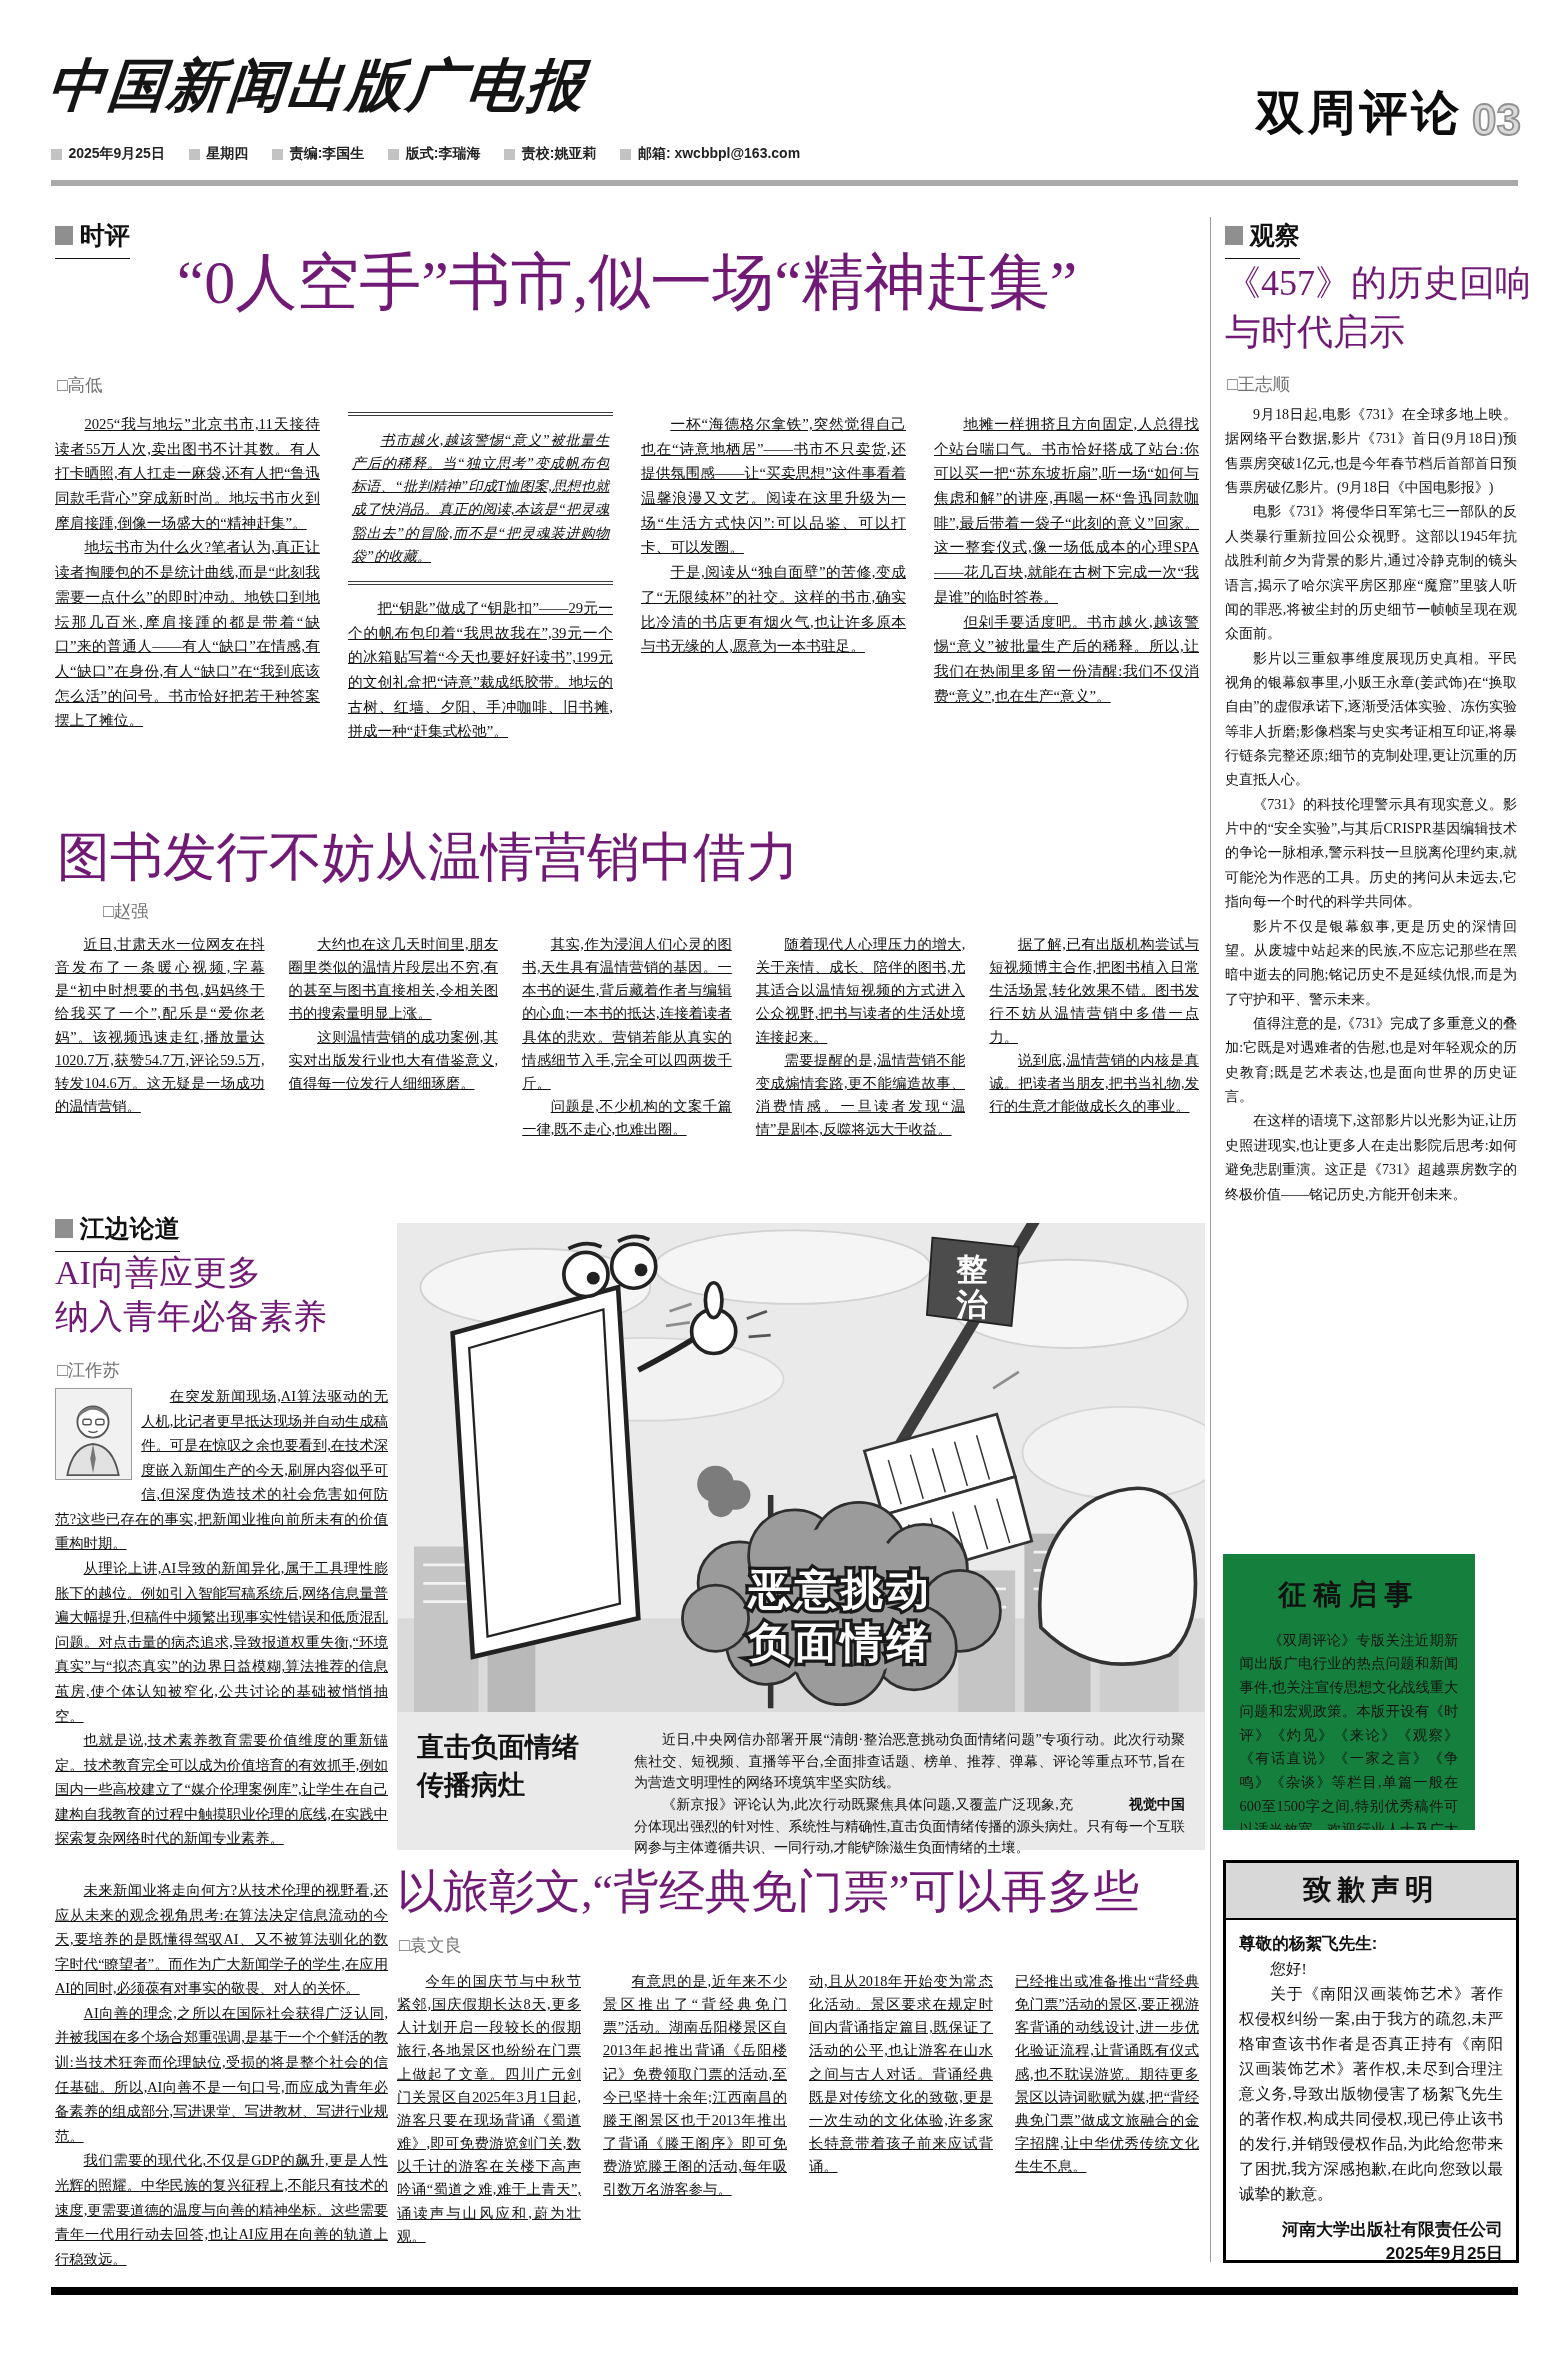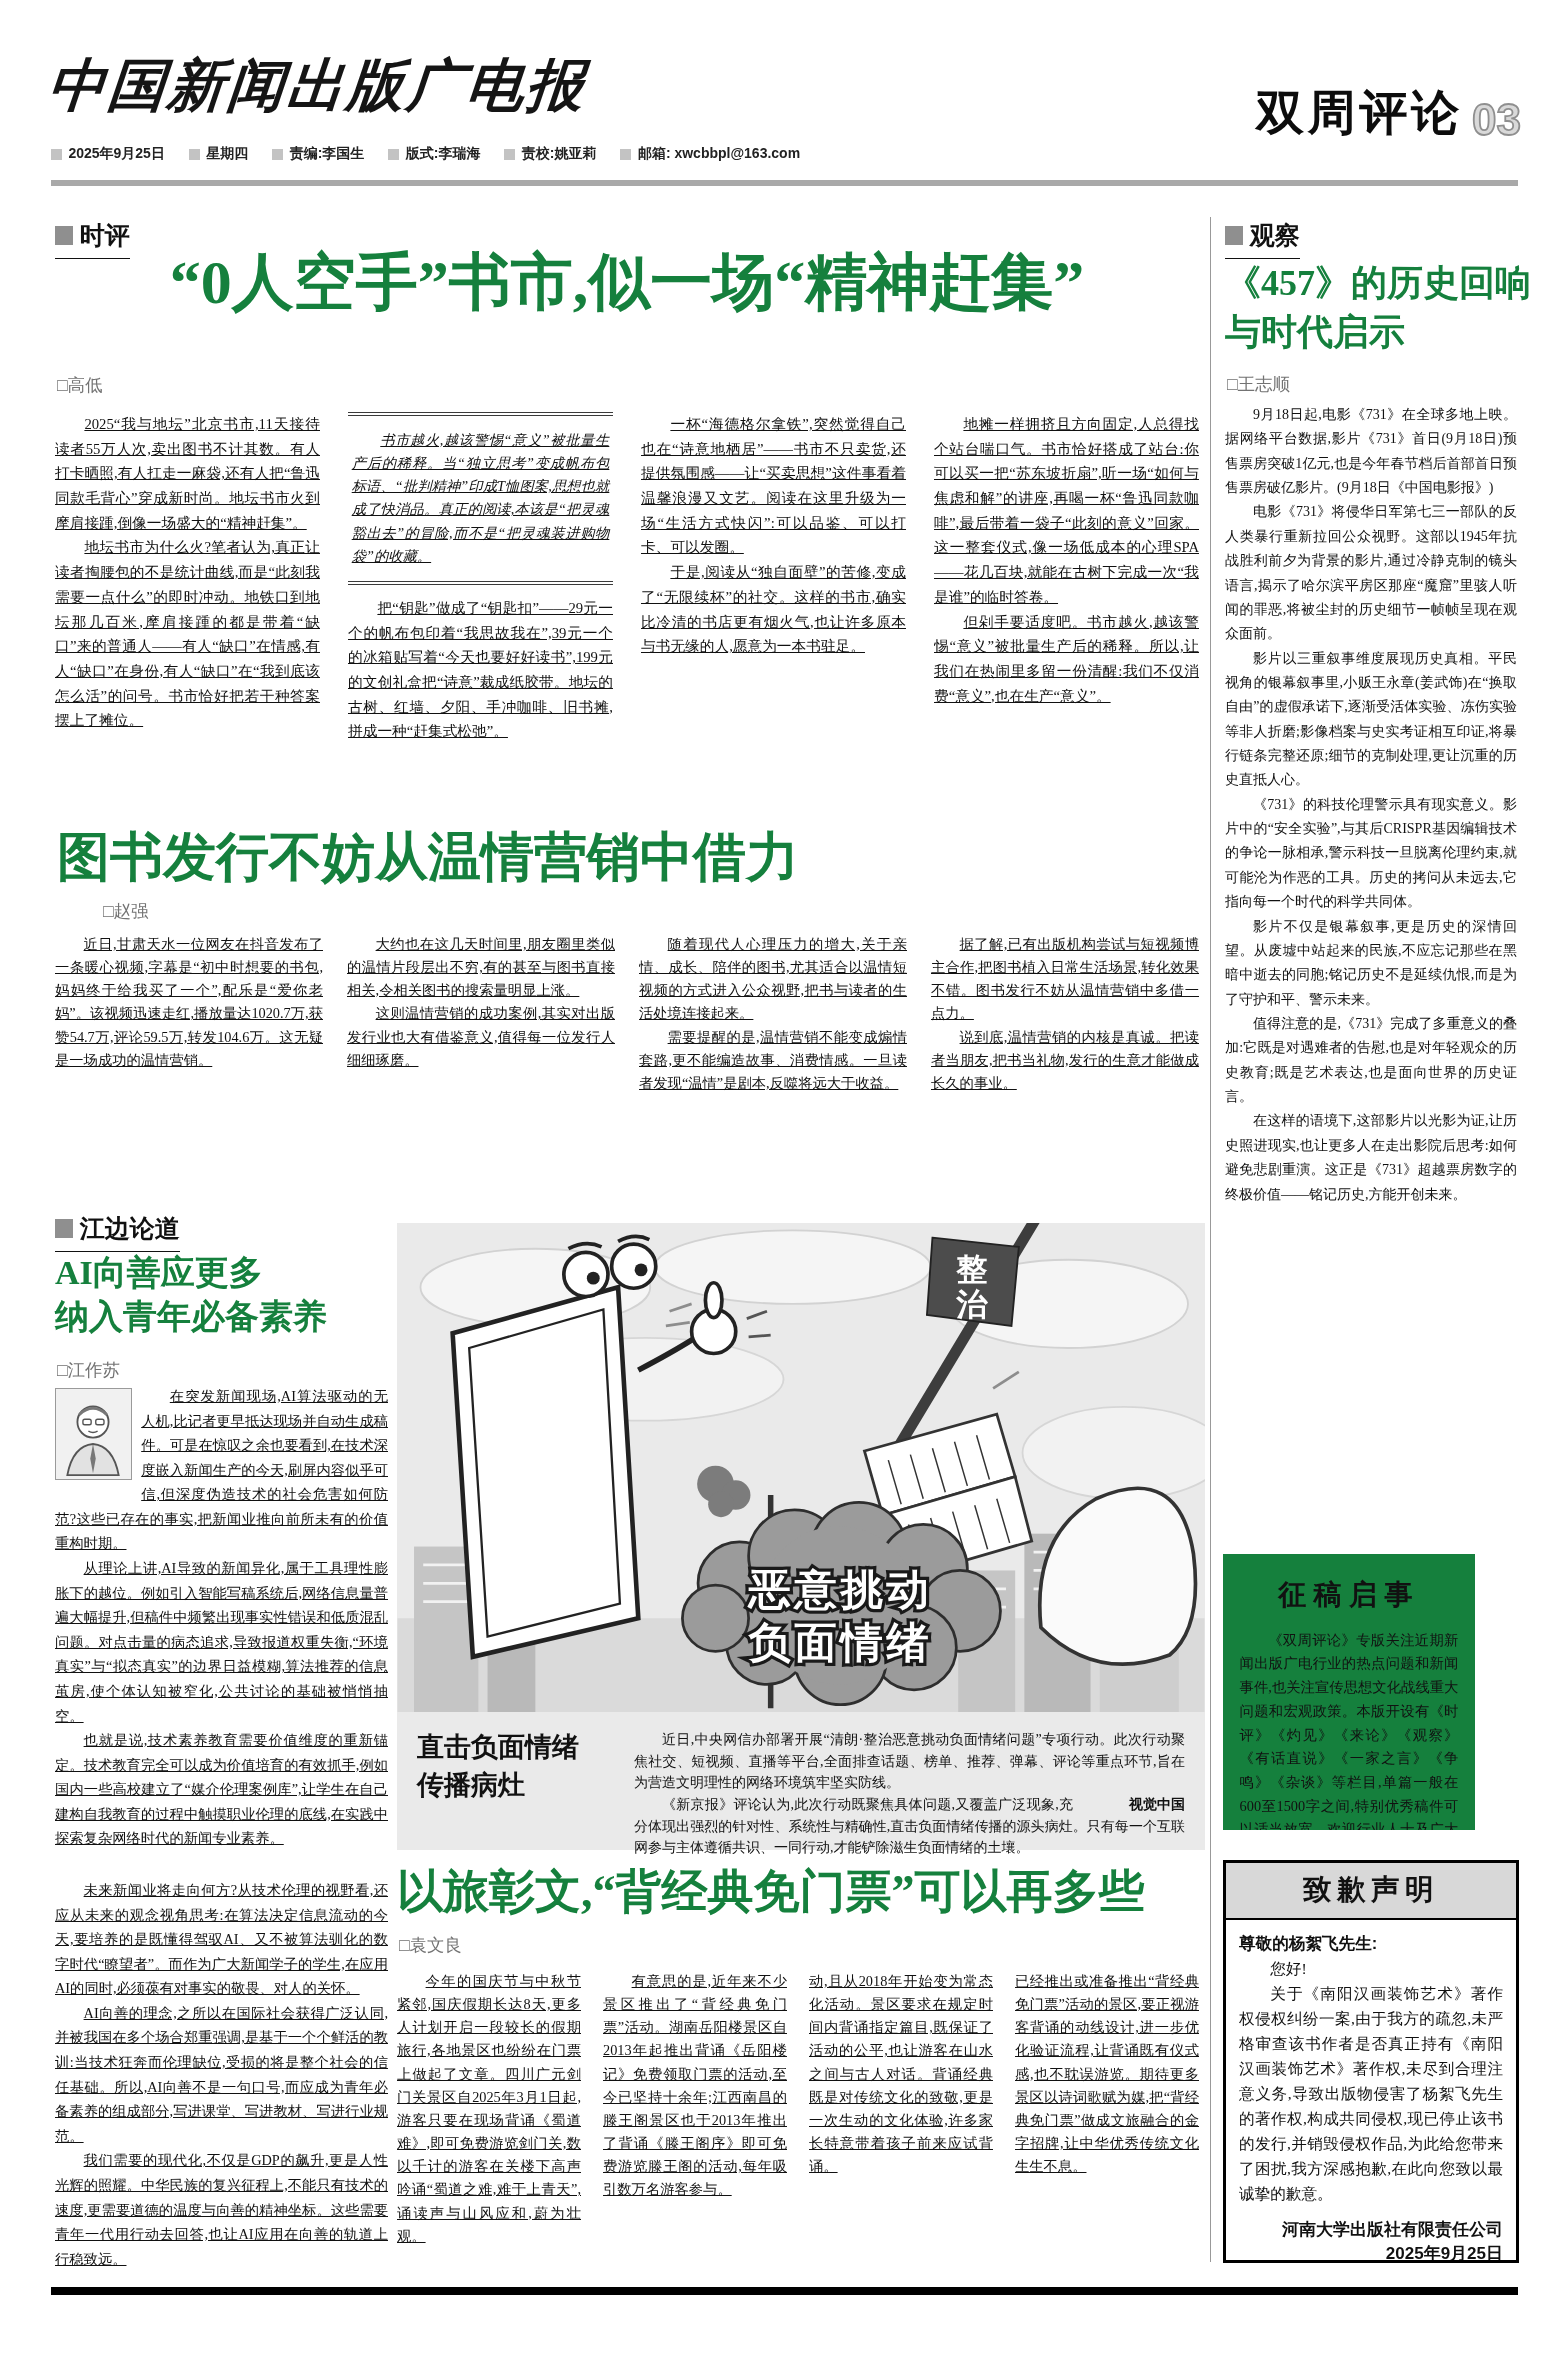--- a/index.html
+++ b/index.html
@@ -20,21 +20,21 @@
   .brand-num{font-size:44px;font-weight:900;color:#d9d9d9;-webkit-text-stroke:1.8px #8f8f8f;
              font-family:"Liberation Sans","DejaVu Sans",sans-serif;}
   .header-rule{left:51px;top:180px;width:1467px;height:5.5px;background:#a9a9a9;}
 
   
   .sec{display:inline-flex;align-items:center;gap:6.4px;border-bottom:1.8px solid #111;padding-bottom:6.4px;}
   .sec .sq{width:18.4px;height:18.4px;background:#8f8f8f;}
   .sec .t{font-weight:900;font-size:25px;font-family:"Liberation Sans","DejaVu Sans",sans-serif;}
 
   .byline{font-size:17.5px;color:#737373;}
-  .headline{font-weight:700;line-height:1.18;color:#15803d;}
+  .headline{font-weight:400;line-height:1.18;color:#701a75;}
 
   
   .cols{display:flex;overflow:hidden;text-decoration:underline;}
   .col{flex:1 1 0;overflow:hidden;}
   .bodytext p{margin:0;text-indent:2em;text-align:justify;}
 
   .shiping-body{left:55px;top:412px;width:1144px;height:403px;gap:28px;}
   .shiping-body p{font-size:14.7px;line-height:1.68;}
   .quotebox{border-top:4.6px double #3a3a3a;border-bottom:4.6px double #3a3a3a;
             padding:13px 3.7px;margin-bottom:11px;}
@@ -161,20 +161,24 @@
   <div class="abs headline" style="left:57px;top:826px;font-size:53px;">图书发行不妨从温情营销中借力</div>
   <div class="abs byline" style="left:59px;top:899px;padding-left:44px;">□赵强</div>
 
   <div class="abs cols tushu-body bodytext">
     <div class="col">
       <p>近日,甘肃天水一位网友在抖音发布了一条暖心视频,字幕是“初中时想要的书包,妈妈终于给我买了一个”,配乐是“爱你老妈”。该视频迅速走红,播放量达1020.7万,获赞54.7万,评论59.5万,转发104.6万。这无疑是一场成功的温情营销。</p>
     </div>
     <div class="col">
       <p>大约也在这几天时间里,朋友圈里类似的温情片段层出不穷,有的甚至与图书直接相关,令相关图书的搜索量明显上涨。</p>
       <p>这则温情营销的成功案例,其实对出版发行业也大有借鉴意义,值得每一位发行人细细琢磨。</p>
+    </div>
+    <div class="col">
+      <p>其实,作为浸润人们心灵的图书,天生具有温情营销的基因。一本书的诞生,背后藏着作者与编辑的心血;一本书的抵达,连接着读者具体的悲欢。营销若能从真实的情感细节入手,完全可以四两拨千斤。</p>
+      <p>问题是,不少机构的文案千篇一律,既不走心,也难出圈。</p>
     </div>
     <div class="col">
       <p>随着现代人心理压力的增大,关于亲情、成长、陪伴的图书,尤其适合以温情短视频的方式进入公众视野,把书与读者的生活处境连接起来。</p>
       <p>需要提醒的是,温情营销不能变成煽情套路,更不能编造故事、消费情感。一旦读者发现“温情”是剧本,反噬将远大于收益。</p>
     </div>
     <div class="col">
       <p>据了解,已有出版机构尝试与短视频博主合作,把图书植入日常生活场景,转化效果不错。图书发行不妨从温情营销中多借一点力。</p>
       <p>说到底,温情营销的内核是真诚。把读者当朋友,把书当礼物,发行的生意才能做成长久的事业。</p>
     </div>
   </div>

